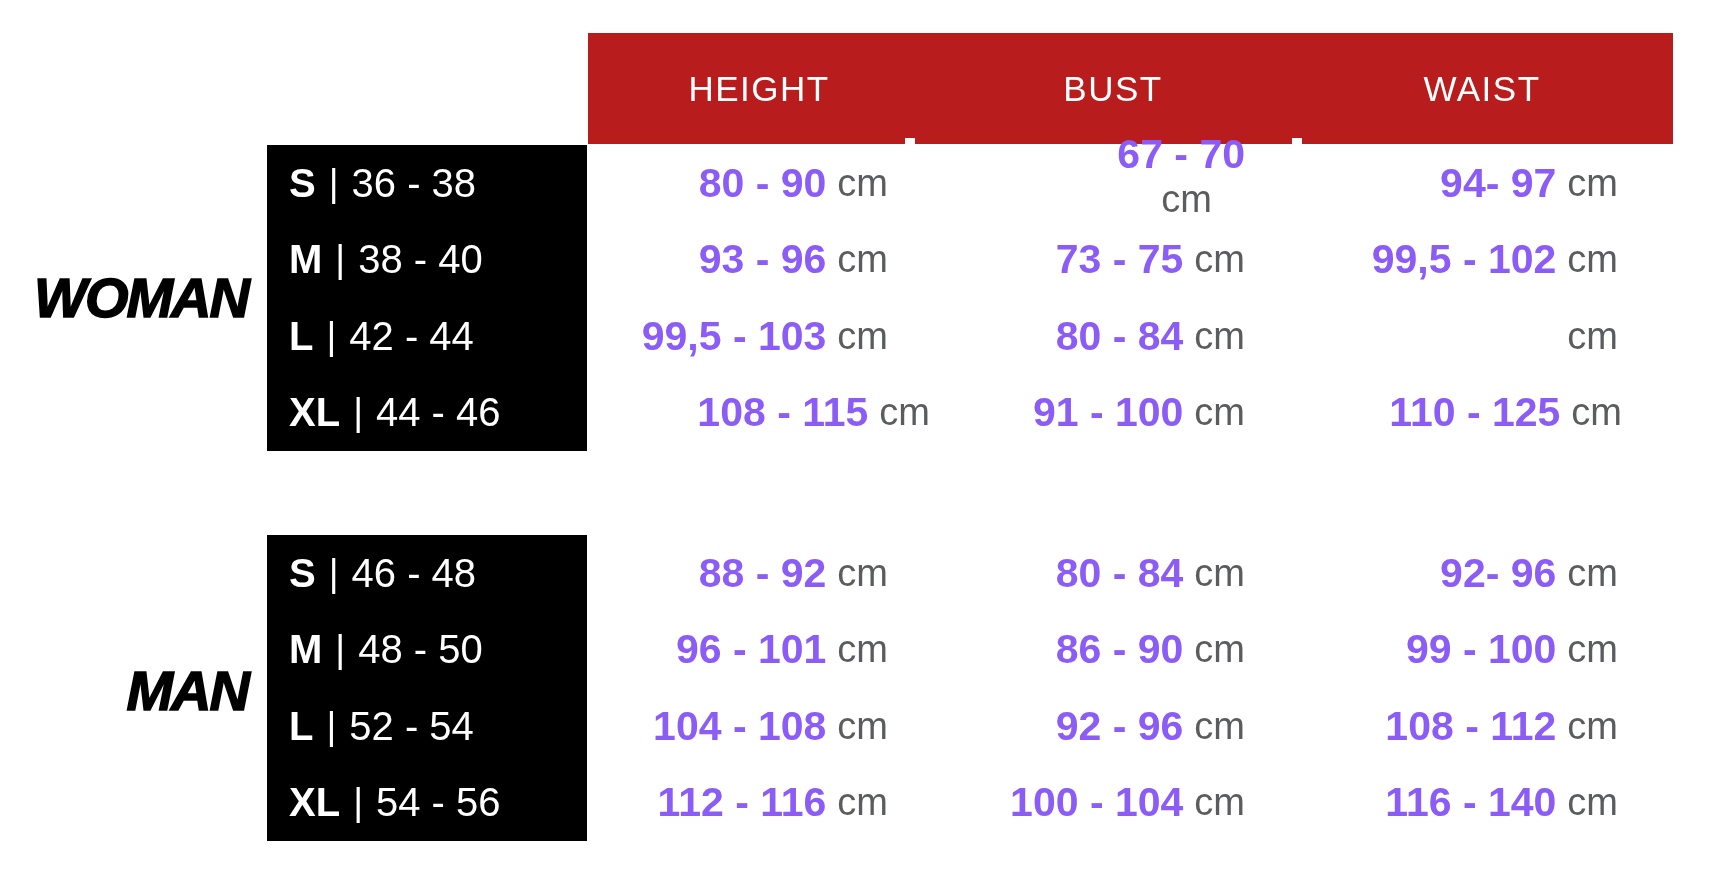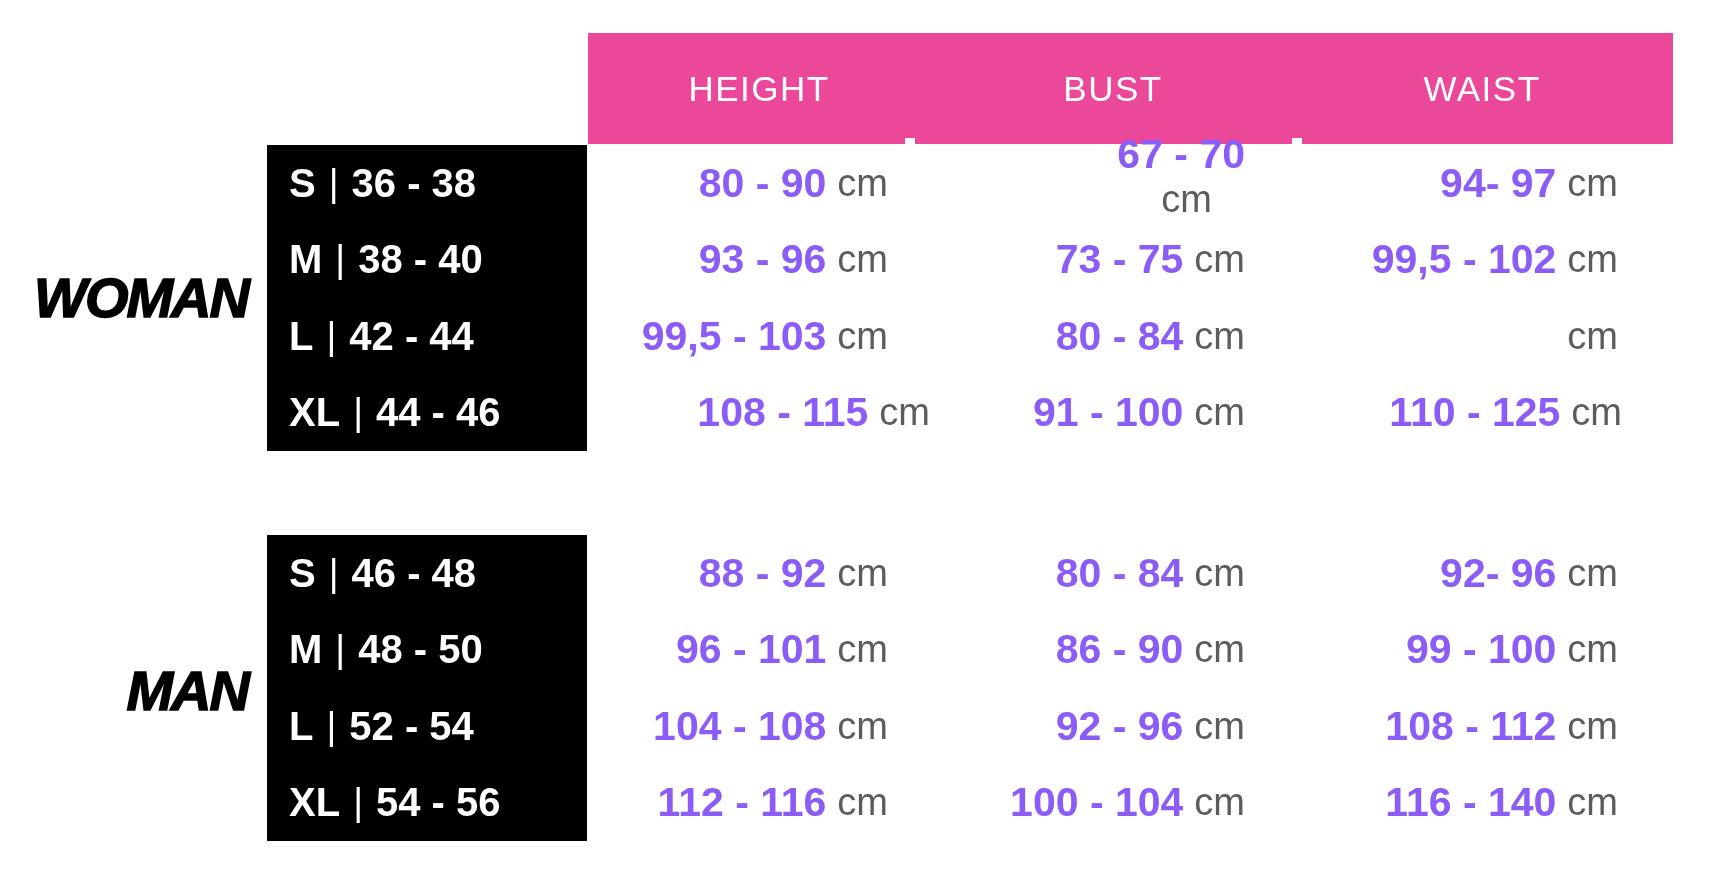--- a/index.html
+++ b/index.html
@@ -6,21 +6,21 @@
   #canvas{
     position:relative;
     width:1711px;height:871px;
     background:#ffffff;
     font-family:"Liberation Sans","DejaVu Sans",sans-serif;
     overflow:hidden;
   }
   
   .header-bar{
     position:absolute;left:588px;top:33px;width:1085px;height:111px;
-    background:#ec4899;
+    background:#b91c1c;
   }
   .col-header{
     position:absolute;top:0;height:111px;line-height:111px;
     transform:translateX(-50%);
     color:#fff;font-size:35px;font-weight:400;letter-spacing:1.5px;white-space:nowrap;
   }
   .col-header.c0{left:171px;}
   .col-header.c1{left:525px;}
   .col-header.c2{left:894px;}
   .header-notch{
@@ -44,21 +44,21 @@
     display:flex;flex-direction:column;
   }
   .size-box.woman{top:145px;}
   .size-box.man{top:535px;}
   .size-row{
     flex:1;display:flex;align-items:center;
     padding-left:22px;color:#fff;font-size:40px;white-space:nowrap;
   }
   .size-letter{font-weight:700;}
   .size-sep{font-weight:300;margin:0 13px;font-size:38px;}
-  .size-range{font-weight:700;}
+  .size-range{font-weight:400;}
   
   .value-cell{
     position:absolute;height:76px;display:flex;align-items:center;justify-content:flex-end;
     white-space:nowrap;color:#58595b;
   }
   .value-num{font-weight:700;font-size:41px;color:#8b5cf6;}
   .value-unit{font-weight:400;font-size:38px;color:#5b5c5e;margin-left:11px;}
 </style>
 </head>
 <body>

